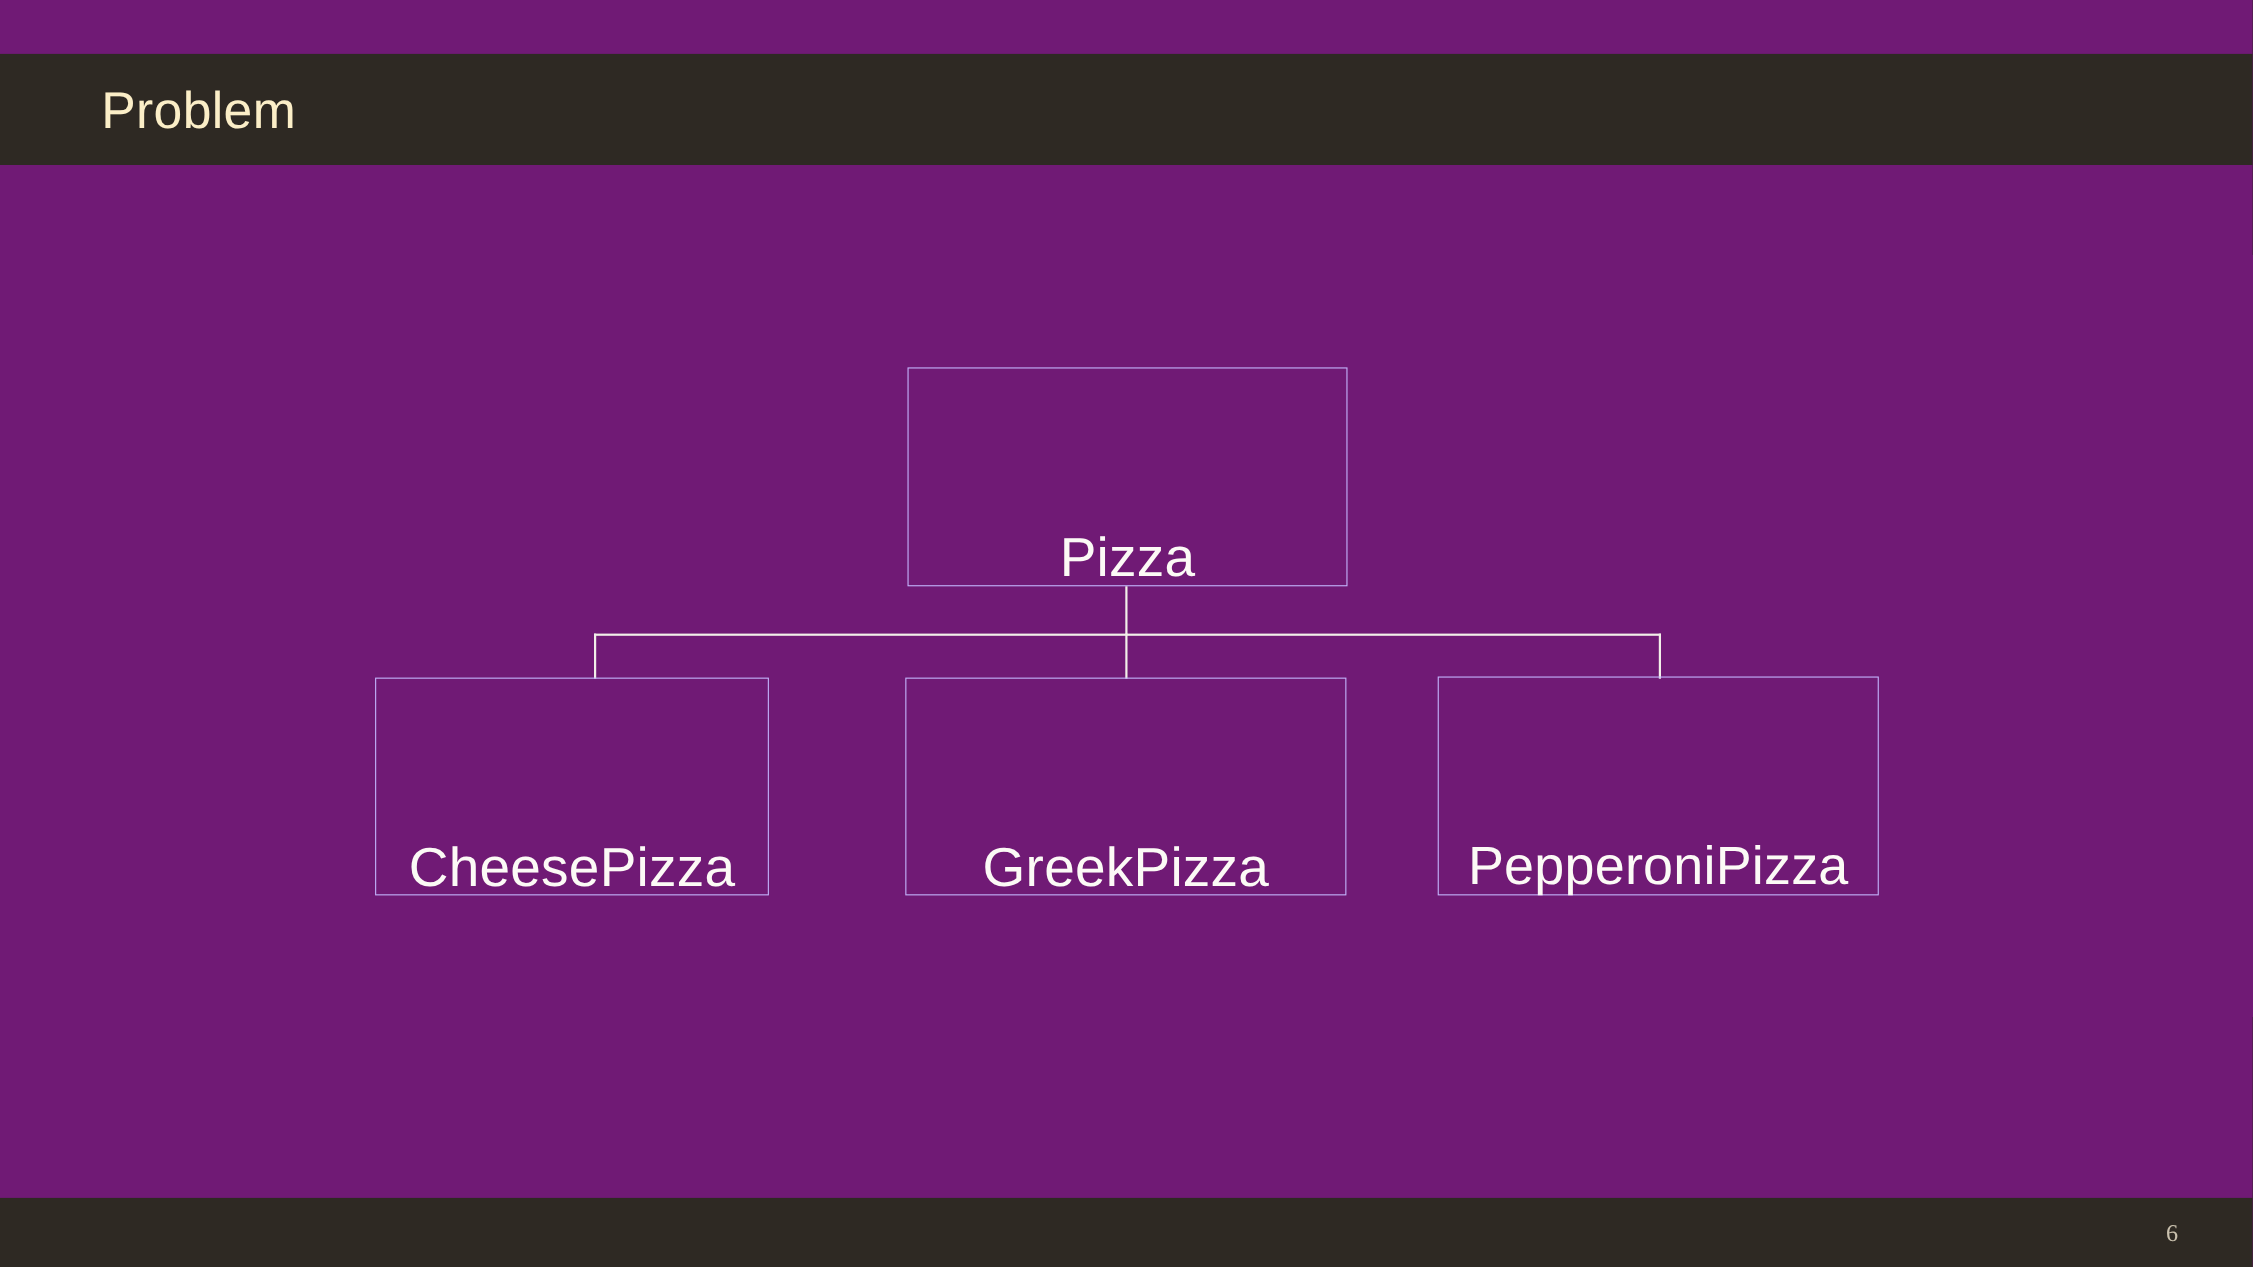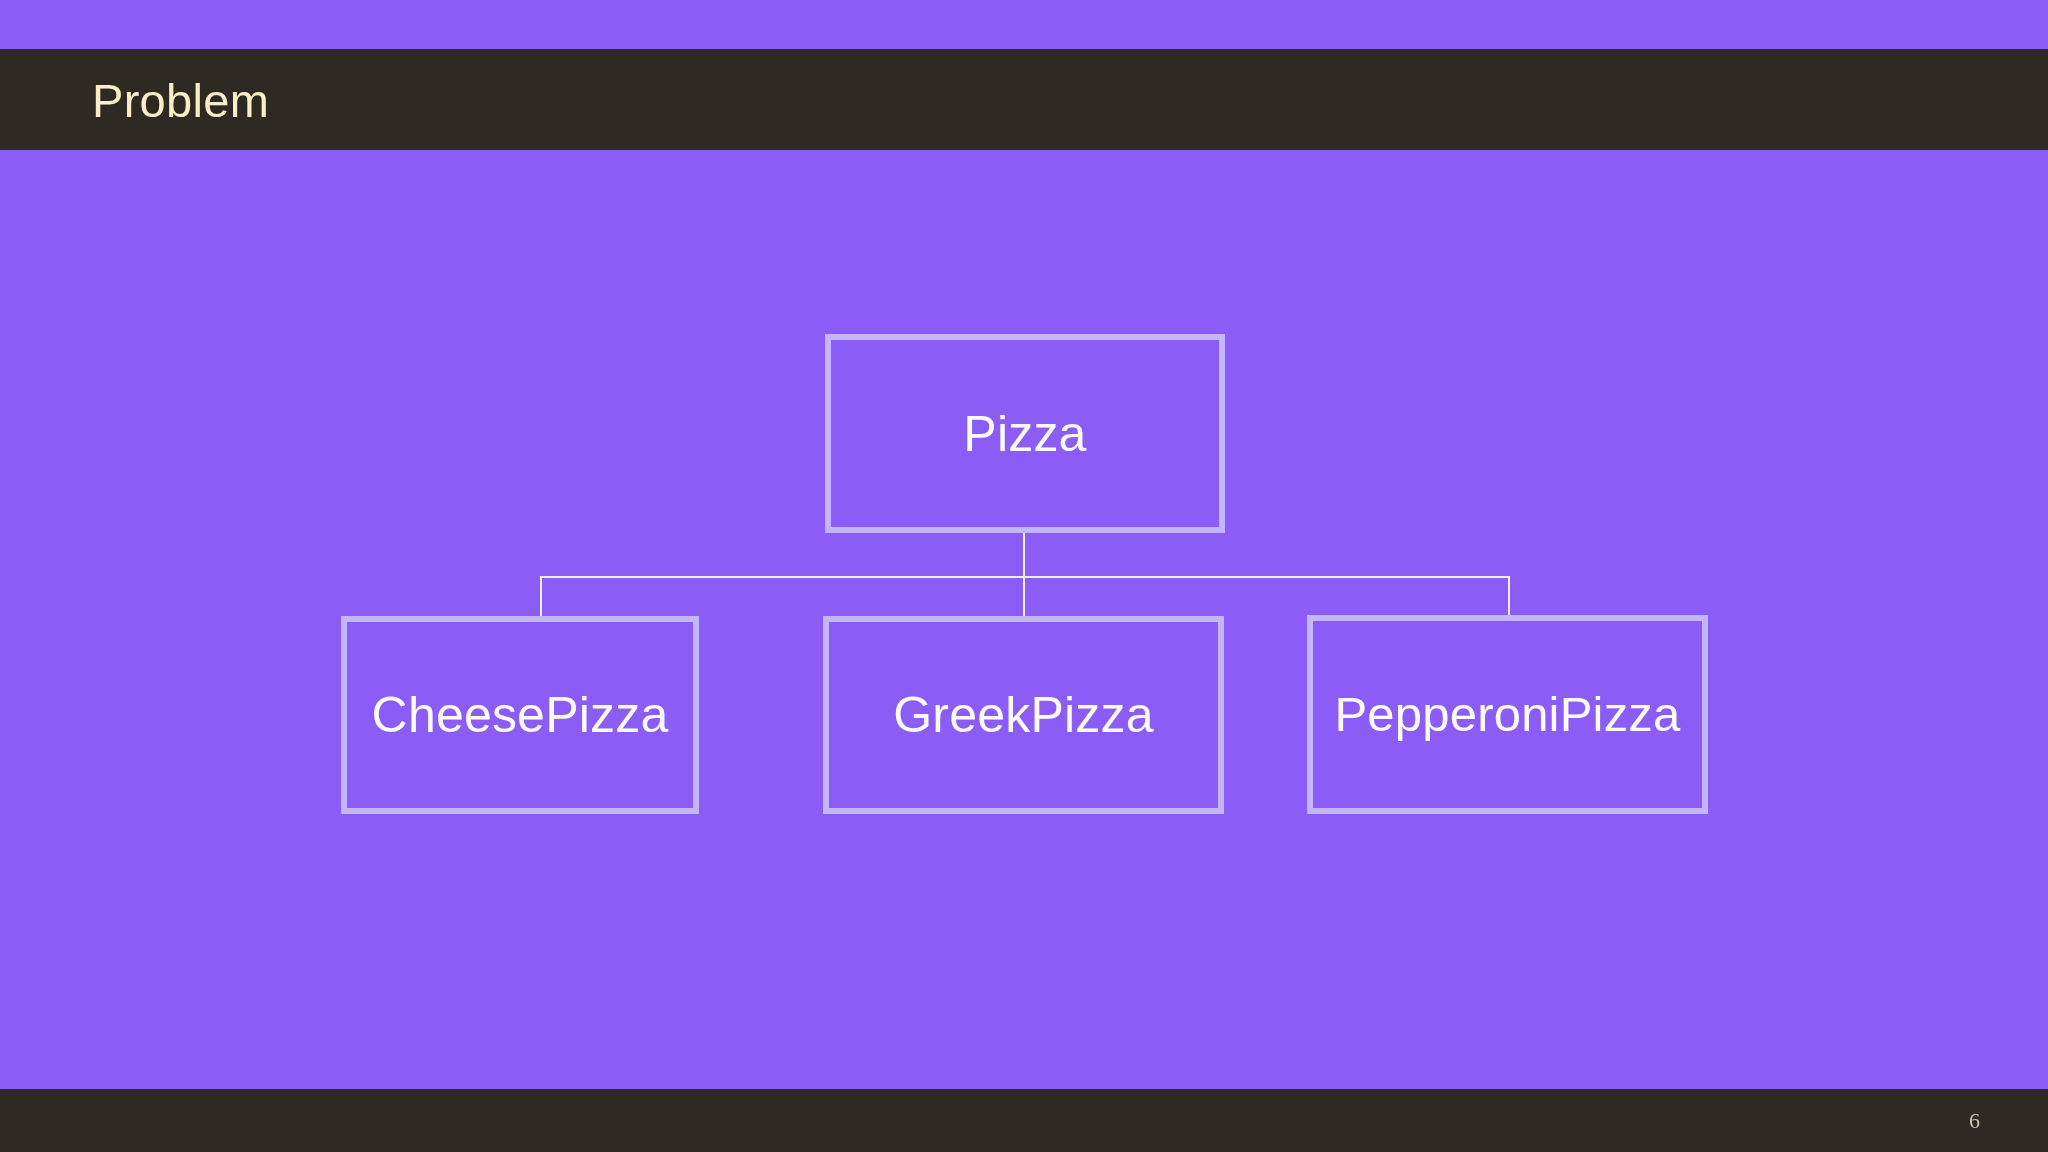--- a/index.html
+++ b/index.html
@@ -7,21 +7,21 @@
     padding: 0;
     background: #2b2620;
   }
   body {
     font-family: "Liberation Sans", sans-serif;
   }
   #slide {
     position: relative;
     width: 2048px;
     height: 1152px;
-    background: #8b5cf6;
+    background: #701a75;
     overflow: hidden;
   }
 
   
   #title-bar {
     position: absolute;
     left: 0;
     top: 49px;
     width: 2048px;
     height: 101px;
@@ -44,24 +44,24 @@
   #diagram {
     position: absolute;
     left: 0;
     top: 0;
     width: 2048px;
     height: 1152px;
   }
   .node {
     position: absolute;
     box-sizing: border-box;
-    border: 6px solid #c4b5fd;
+    border: 1px solid #c4b5fd;
     background: transparent;
     display: flex;
-    align-items: center;
+    align-items: flex-end;
     justify-content: center;
   }
   .node-label {
     color: #fcfaf6;
     font-size: 50px;
     font-weight: 400;
     line-height: 1;
     white-space: nowrap;
     letter-spacing: 0.2px;
   }

